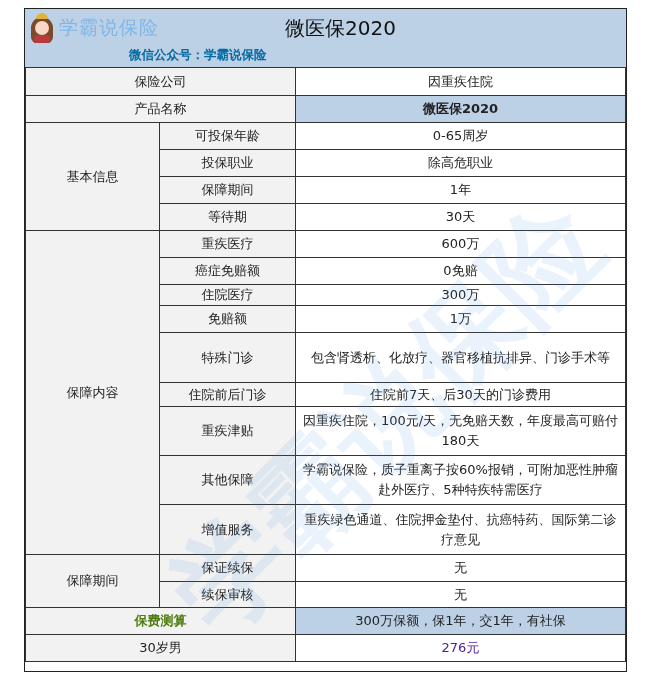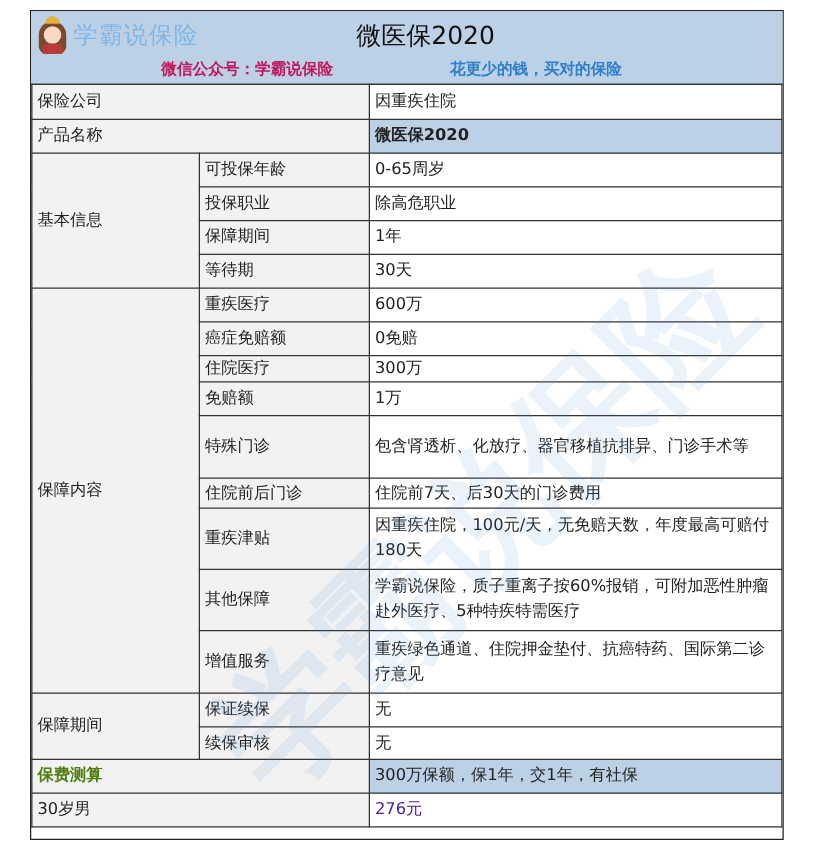--- a/index.html
+++ b/index.html
@@ -10,24 +10,24 @@
   .header { position: absolute; left: 0; top: 0; width: 100%; height: 58px; background: #bcd0e6;
             border-bottom: 1px solid #333; }
   .logo { position: absolute; left: 4px; top: 4px; display: flex; align-items: center; }
   .avatar { width: 26px; height: 30px; position: relative; }
   .avatar .hair { position: absolute; left: 2px; top: 4px; width: 22px; height: 26px; border-radius: 11px 11px 6px 6px; background: #7a4a2a; }
   .avatar .face { position: absolute; left: 6px; top: 8px; width: 14px; height: 14px; border-radius: 50%; background: #f6d8c4; }
   .avatar .hat { position: absolute; left: 7px; top: 0; width: 12px; height: 6px; background: #e2b23a; border-radius: 6px 6px 0 0; }
   .avatar .body { position: absolute; left: 5px; top: 22px; width: 16px; height: 8px; background: #b83a3a; border-radius: 4px 4px 0 0; }
   .logo-text { font-size: 19px; color: #7fb6e6; margin-left: 4px; letter-spacing: 1px; }
   .title { position: absolute; left: 0; right: 0; top: 6px; text-align: center; font-size: 20px; color: #111; font-weight: normal; padding-left: 30px; }
-  .sub1 { position: absolute; left: 104px; top: 38px; font-size: 12.5px; font-weight: bold; color: #be185d; }
+  .sub1 { position: absolute; left: 104px; top: 38px; font-size: 12.5px; font-weight: bold; color: #0369a1; }
   .sub2 { position: absolute; left: 335px; top: 38px; font-size: 12.5px; font-weight: bold; color: #2f7fc8; }
   table { position: absolute; left: 0; top: 58px; width: 100%; border-collapse: collapse; table-layout: fixed; }
-  td { border: 1px solid #333; vertical-align: middle; font-size: 13px; padding: 0 4px; line-height: 20px; }
+  td { border: 1px solid #333; text-align: center; vertical-align: middle; font-size: 13px; padding: 0 4px; line-height: 20px; }
   td.lbl { background: #f2f2f2; }
   td.val { background: #ffffff; }
   td.blue { background: #bcd0e6; }
   .bold { font-weight: bold; }
   .red { color: #4d7c0f; }
   .redval { color: #4c1d95; }
   .watermark { position: absolute; left: 140px; top: 250px; font-size: 110px; color: rgba(80,160,230,0.12);
                transform: rotate(-45deg); transform-origin: left top; white-space: nowrap; pointer-events: none; font-weight: bold; top: 560px; }
 </style>
 </head>
@@ -39,21 +39,20 @@
       <div class="avatar">
         <div class="hair"></div>
           <div class="face"></div>
           <div class="hat"></div>
           <div class="body"></div>
       </div>
       <span class="logo-text">学霸说保险</span>
     </div>
     <div class="title">微医保2020</div>
     <div class="sub1">微信公众号：学霸说保险</div>
-    <div class="sub2">花更少的钱，买对的保险</div>
   </div>
 
   <table>
     <colgroup>
         <col style="width:134px">
         <col style="width:136px">
         <col>
       </colgroup>
     <tbody>
         <tr style="height:28px">

